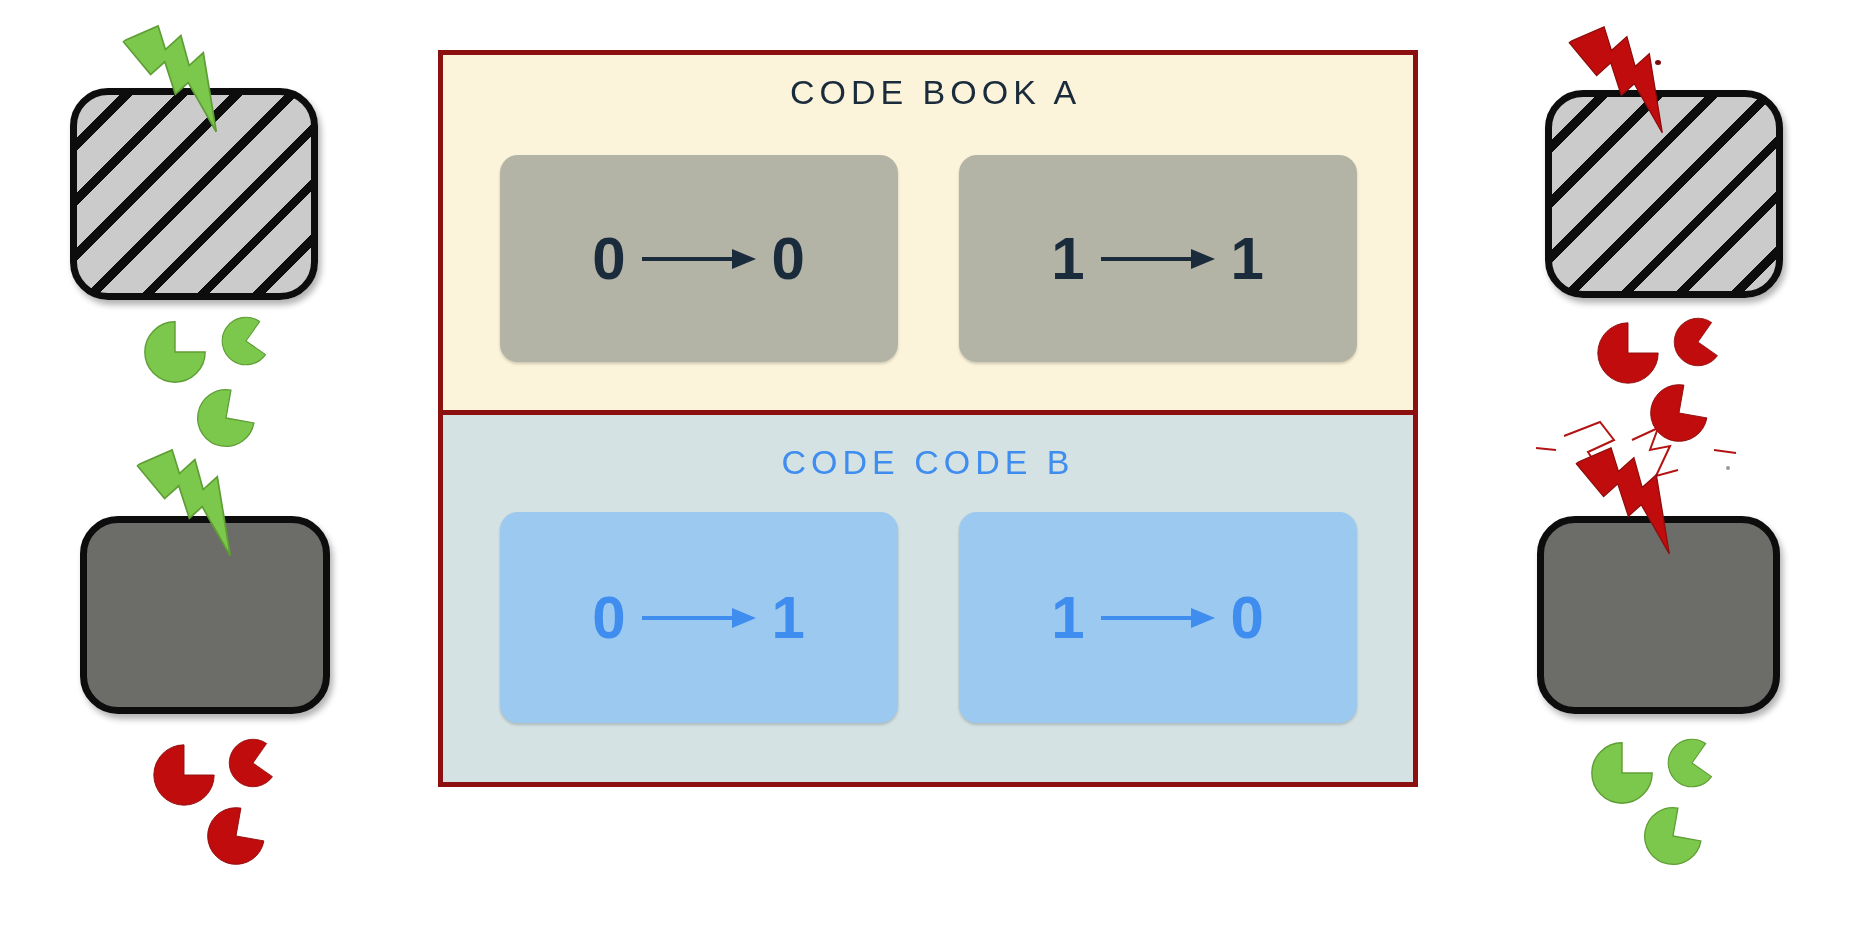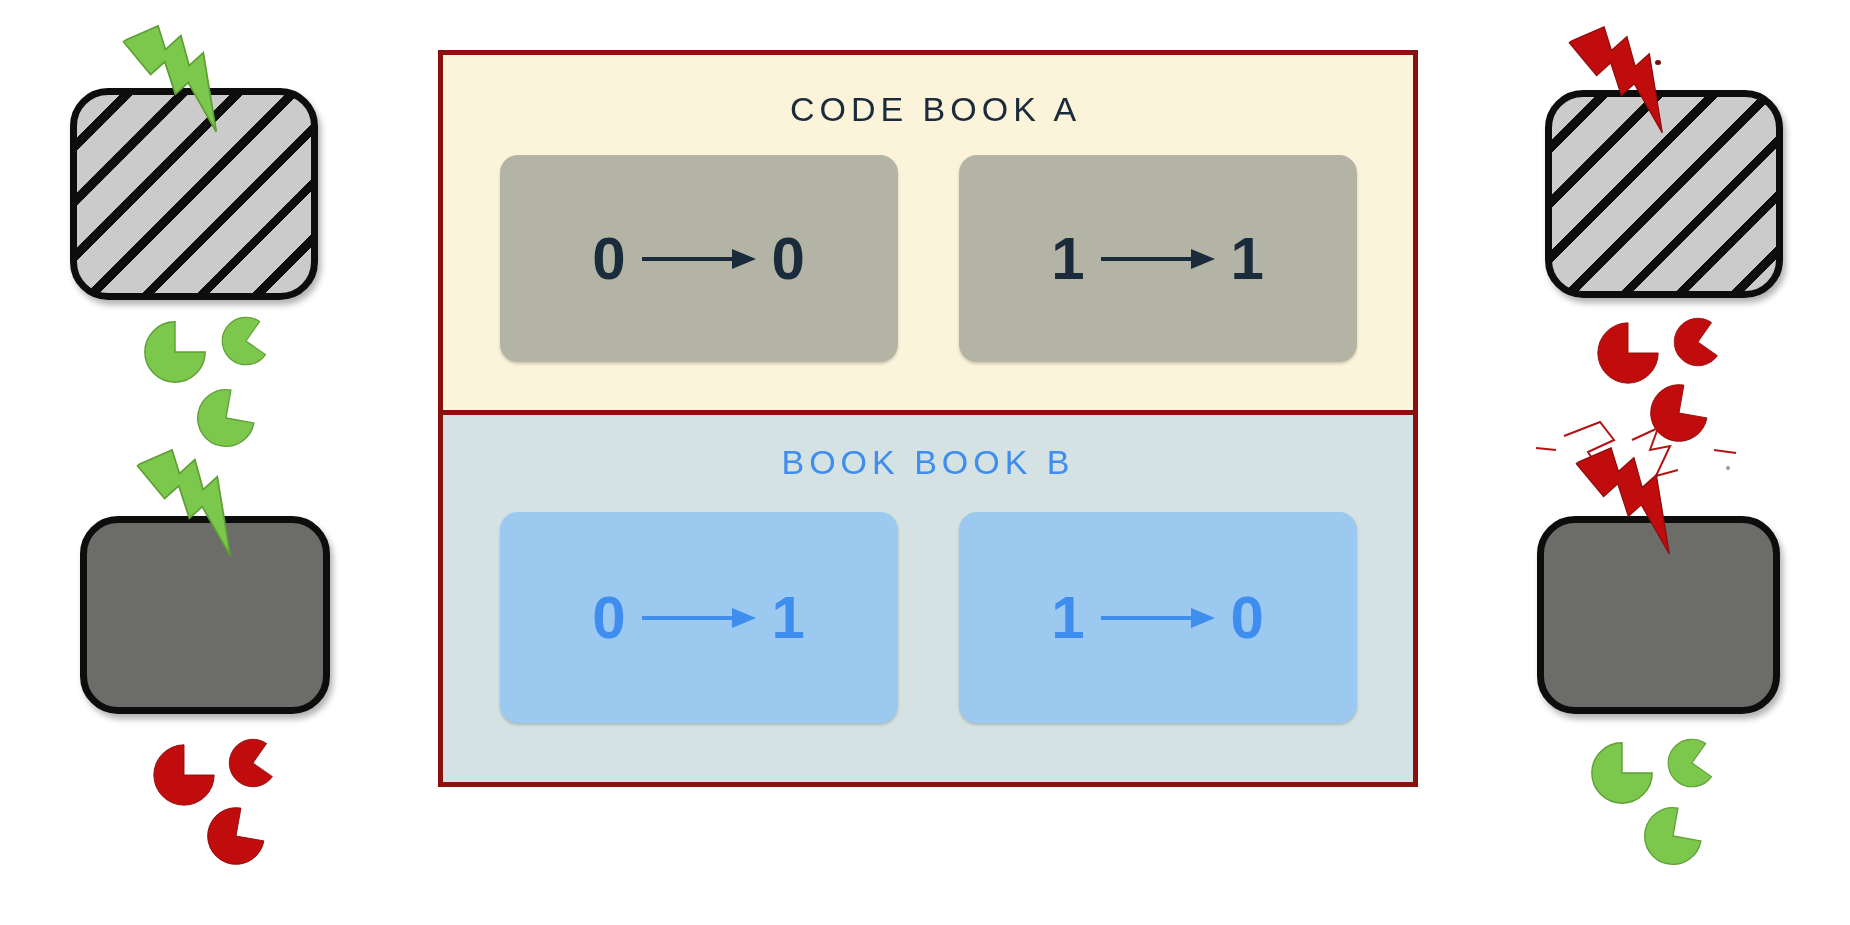--- a/index.html
+++ b/index.html
@@ -9,21 +9,21 @@
   
   .panel{position:absolute;left:438px;top:50px;width:980px;height:737px;
          border:5px solid var(--c-panel-border,#8d1010);box-sizing:border-box;
          display:flex;flex-direction:column;}
   .section{position:relative;box-sizing:border-box;}
   .section-a{height:360px;background:var(--c-section-a-bg,#fcf4da);
              border-bottom:5px solid var(--c-panel-border,#8d1010);}
   .section-b{flex:1;background:var(--c-section-b-bg,#d4e2e3);}
   .cb-title{position:absolute;left:0;right:0;text-align:center;
             font-size:34px;letter-spacing:5px;font-weight:400;}
-  .section-a .cb-title{top:35px;color:var(--c-text-a,#1a2b3c);padding-left:15px;}
+  .section-a .cb-title{top:18px;color:var(--c-text-a,#1a2b3c);padding-left:15px;}
   .section-b .cb-title{top:28px;color:var(--c-text-b,#418ff0);}
   .cards{position:absolute;left:0;right:0;display:flex;justify-content:center;gap:61px;}
   .section-a .cards{top:100px;}
   .section-b .cards{top:97px;}
   .card{width:398px;border-radius:18px;display:flex;align-items:center;
         justify-content:center;gap:14px;box-shadow:0 2px 3px rgba(0,0,0,.18);}
   .card-a{height:207px;background:var(--c-card-a-bg,#b4b4a6);color:var(--c-text-a,#1a2b3c);}
   .card-b{height:211px;background:var(--c-card-b-bg,#9bc9ef);color:var(--c-text-b,#3f8def);}
   .digit{font-size:60px;font-weight:700;line-height:1;}
   .arrow{display:block;}
@@ -74,21 +74,21 @@
           <svg class="arrow" width="118" height="26" viewBox="0 0 118 26">
             <line x1="2" y1="13" x2="94" y2="13" stroke="currentColor" stroke-width="4"></line>
             <polygon points="92,3 116,13 92,23" fill="currentColor"></polygon>
           </svg>
           <span class="digit">1</span>
         </div>
       </div>
     </div>
 
     <div class="section section-b">
-      <div class="cb-title">BOOK BOOK B</div>
+      <div class="cb-title">CODE CODE B</div>
       <div class="cards">
         <div class="card card-b">
           <span class="digit">0</span>
           <svg class="arrow" width="118" height="26" viewBox="0 0 118 26">
             <line x1="2" y1="13" x2="94" y2="13" stroke="currentColor" stroke-width="4"></line>
             <polygon points="92,3 116,13 92,23" fill="currentColor"></polygon>
           </svg>
           <span class="digit">1</span>
         </div>
         <div class="card card-b">

